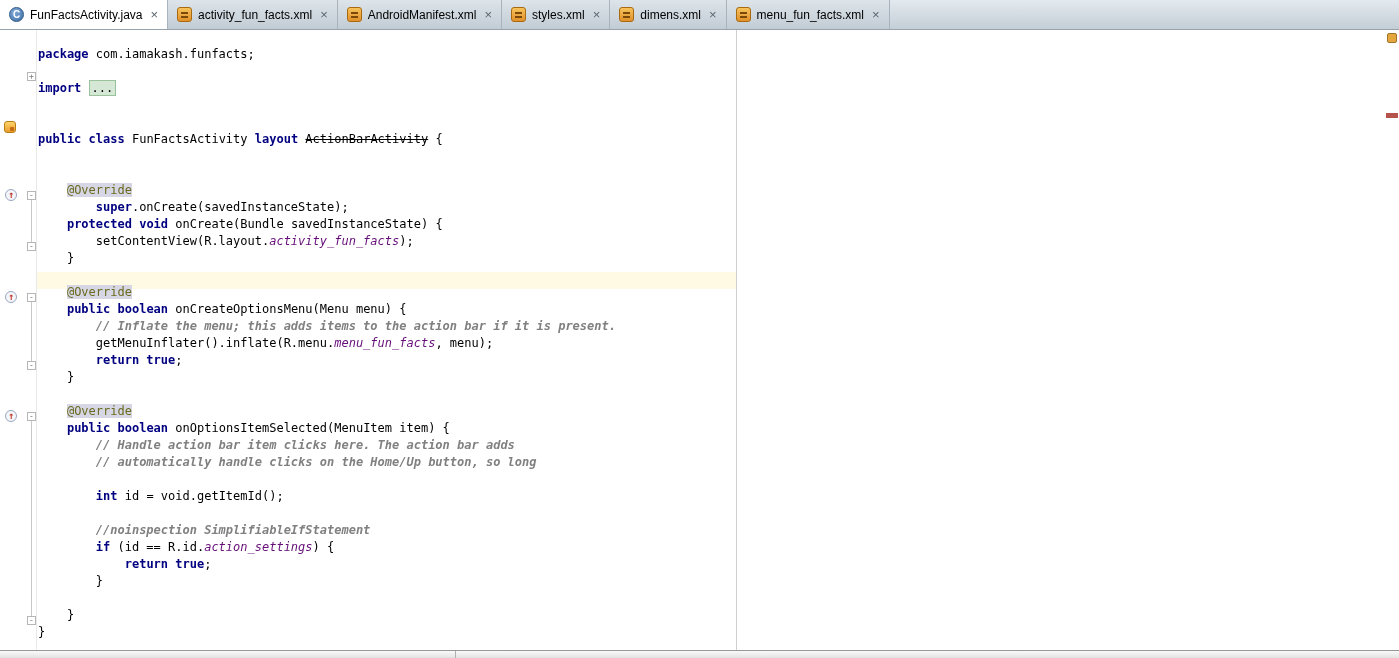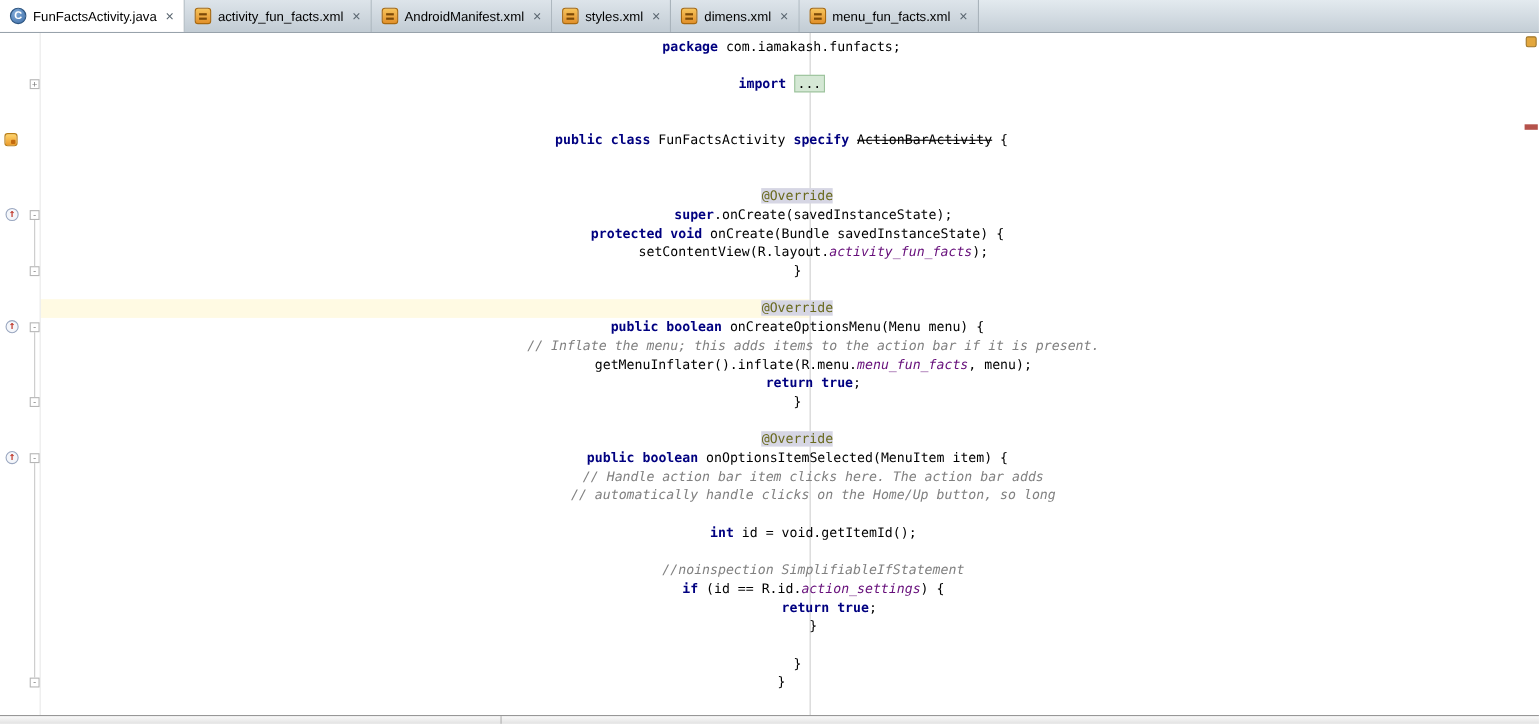--- a/index.html
+++ b/index.html
@@ -43,26 +43,26 @@
   
   .editor {
     position:absolute; top:30px; left:0; right:0; bottom:8px;
     background:#ffffff; overflow:hidden;
     font-family:"DejaVu Sans Mono", monospace; font-size:12px; line-height:17px;
   }
   .caret-line { position:absolute; left:37px; width:699px; height:17px; background:var(--caret-line-bg); }
   .gutter-sep { position:absolute; left:36px; top:0; bottom:0; width:1px; background:#e9e9e9; }
   .margin-guide { position:absolute; left:736px; top:0; bottom:0; width:1px; background:var(--margin-guide); }
 
-  .code-area { position:absolute; left:38px; top:4px; right:16px;text-align:center; }
+  .code-area { position:absolute; left:38px; top:16px; right:16px; }
   .cl { height:17px; white-space:pre; }
 
   .s-pl  { color:var(--plain); }
   .s-kw  { color:var(--keyword); font-weight:bold; }
-  .s-cm  { color:var(--comment); font-style:italic; }
+  .s-cm  { color:var(--comment); font-style:italic;font-weight:bold; }
   .s-fld { color:var(--field); font-style:italic; }
   .s-ann { color:var(--annotation); background:var(--annotation-bg); }
   .s-dep { color:var(--plain); text-decoration:line-through; }
   .s-fold{ background:var(--folded-bg); border:1px solid #9cc29c; padding:0 2px; color:var(--plain); }
 
   
   .gm { position:absolute; }
   .class-marker {
     left:4px; width:12px; height:12px; border-radius:3px; box-sizing:border-box;
     background:linear-gradient(#ffd46a, #eb9c2d); border:1px solid #b97e16;
@@ -141,21 +141,21 @@
   <div class="editor">
     <div class="caret-line" style="top: 242px;"></div>
     <div class="gutter-sep"></div>
     <div class="margin-guide"></div>
     <div class="code-area">
         <div class="cl"><span class="s-kw">package</span><span class="s-pl"> com.iamakash.funfacts;</span></div>
         <div class="cl"></div>
         <div class="cl"><span class="s-kw">import</span><span class="s-pl"> </span><span class="s-fold">...</span></div>
         <div class="cl"></div>
         <div class="cl"></div>
-        <div class="cl"><span class="s-kw">public</span><span class="s-pl"> </span><span class="s-kw">class</span><span class="s-pl"> FunFactsActivity </span><span class="s-kw">specify</span><span class="s-pl"> </span><span class="s-dep">ActionBarActivity</span><span class="s-pl"> {</span></div>
+        <div class="cl"><span class="s-kw">public</span><span class="s-pl"> </span><span class="s-kw">class</span><span class="s-pl"> FunFactsActivity </span><span class="s-kw">layout</span><span class="s-pl"> </span><span class="s-dep">ActionBarActivity</span><span class="s-pl"> {</span></div>
         <div class="cl"></div>
         <div class="cl"></div>
         <div class="cl"><span class="s-pl">    </span><span class="s-ann">@Override</span></div>
         <div class="cl"><span class="s-pl">        </span><span class="s-kw">super</span><span class="s-pl">.onCreate(savedInstanceState);</span></div>
         <div class="cl"><span class="s-pl">    </span><span class="s-kw">protected</span><span class="s-pl"> </span><span class="s-kw">void</span><span class="s-pl"> onCreate(Bundle savedInstanceState) {</span></div>
         <div class="cl"><span class="s-pl">        setContentView(R.layout.</span><span class="s-fld">activity_fun_facts</span><span class="s-pl">);</span></div>
         <div class="cl"><span class="s-pl">    }</span></div>
         <div class="cl"></div>
         <div class="cl"><span class="s-pl">    </span><span class="s-ann">@Override</span></div>
         <div class="cl"><span class="s-pl">    </span><span class="s-kw">public</span><span class="s-pl"> </span><span class="s-kw">boolean</span><span class="s-pl"> onCreateOptionsMenu(Menu menu) {</span></div>

